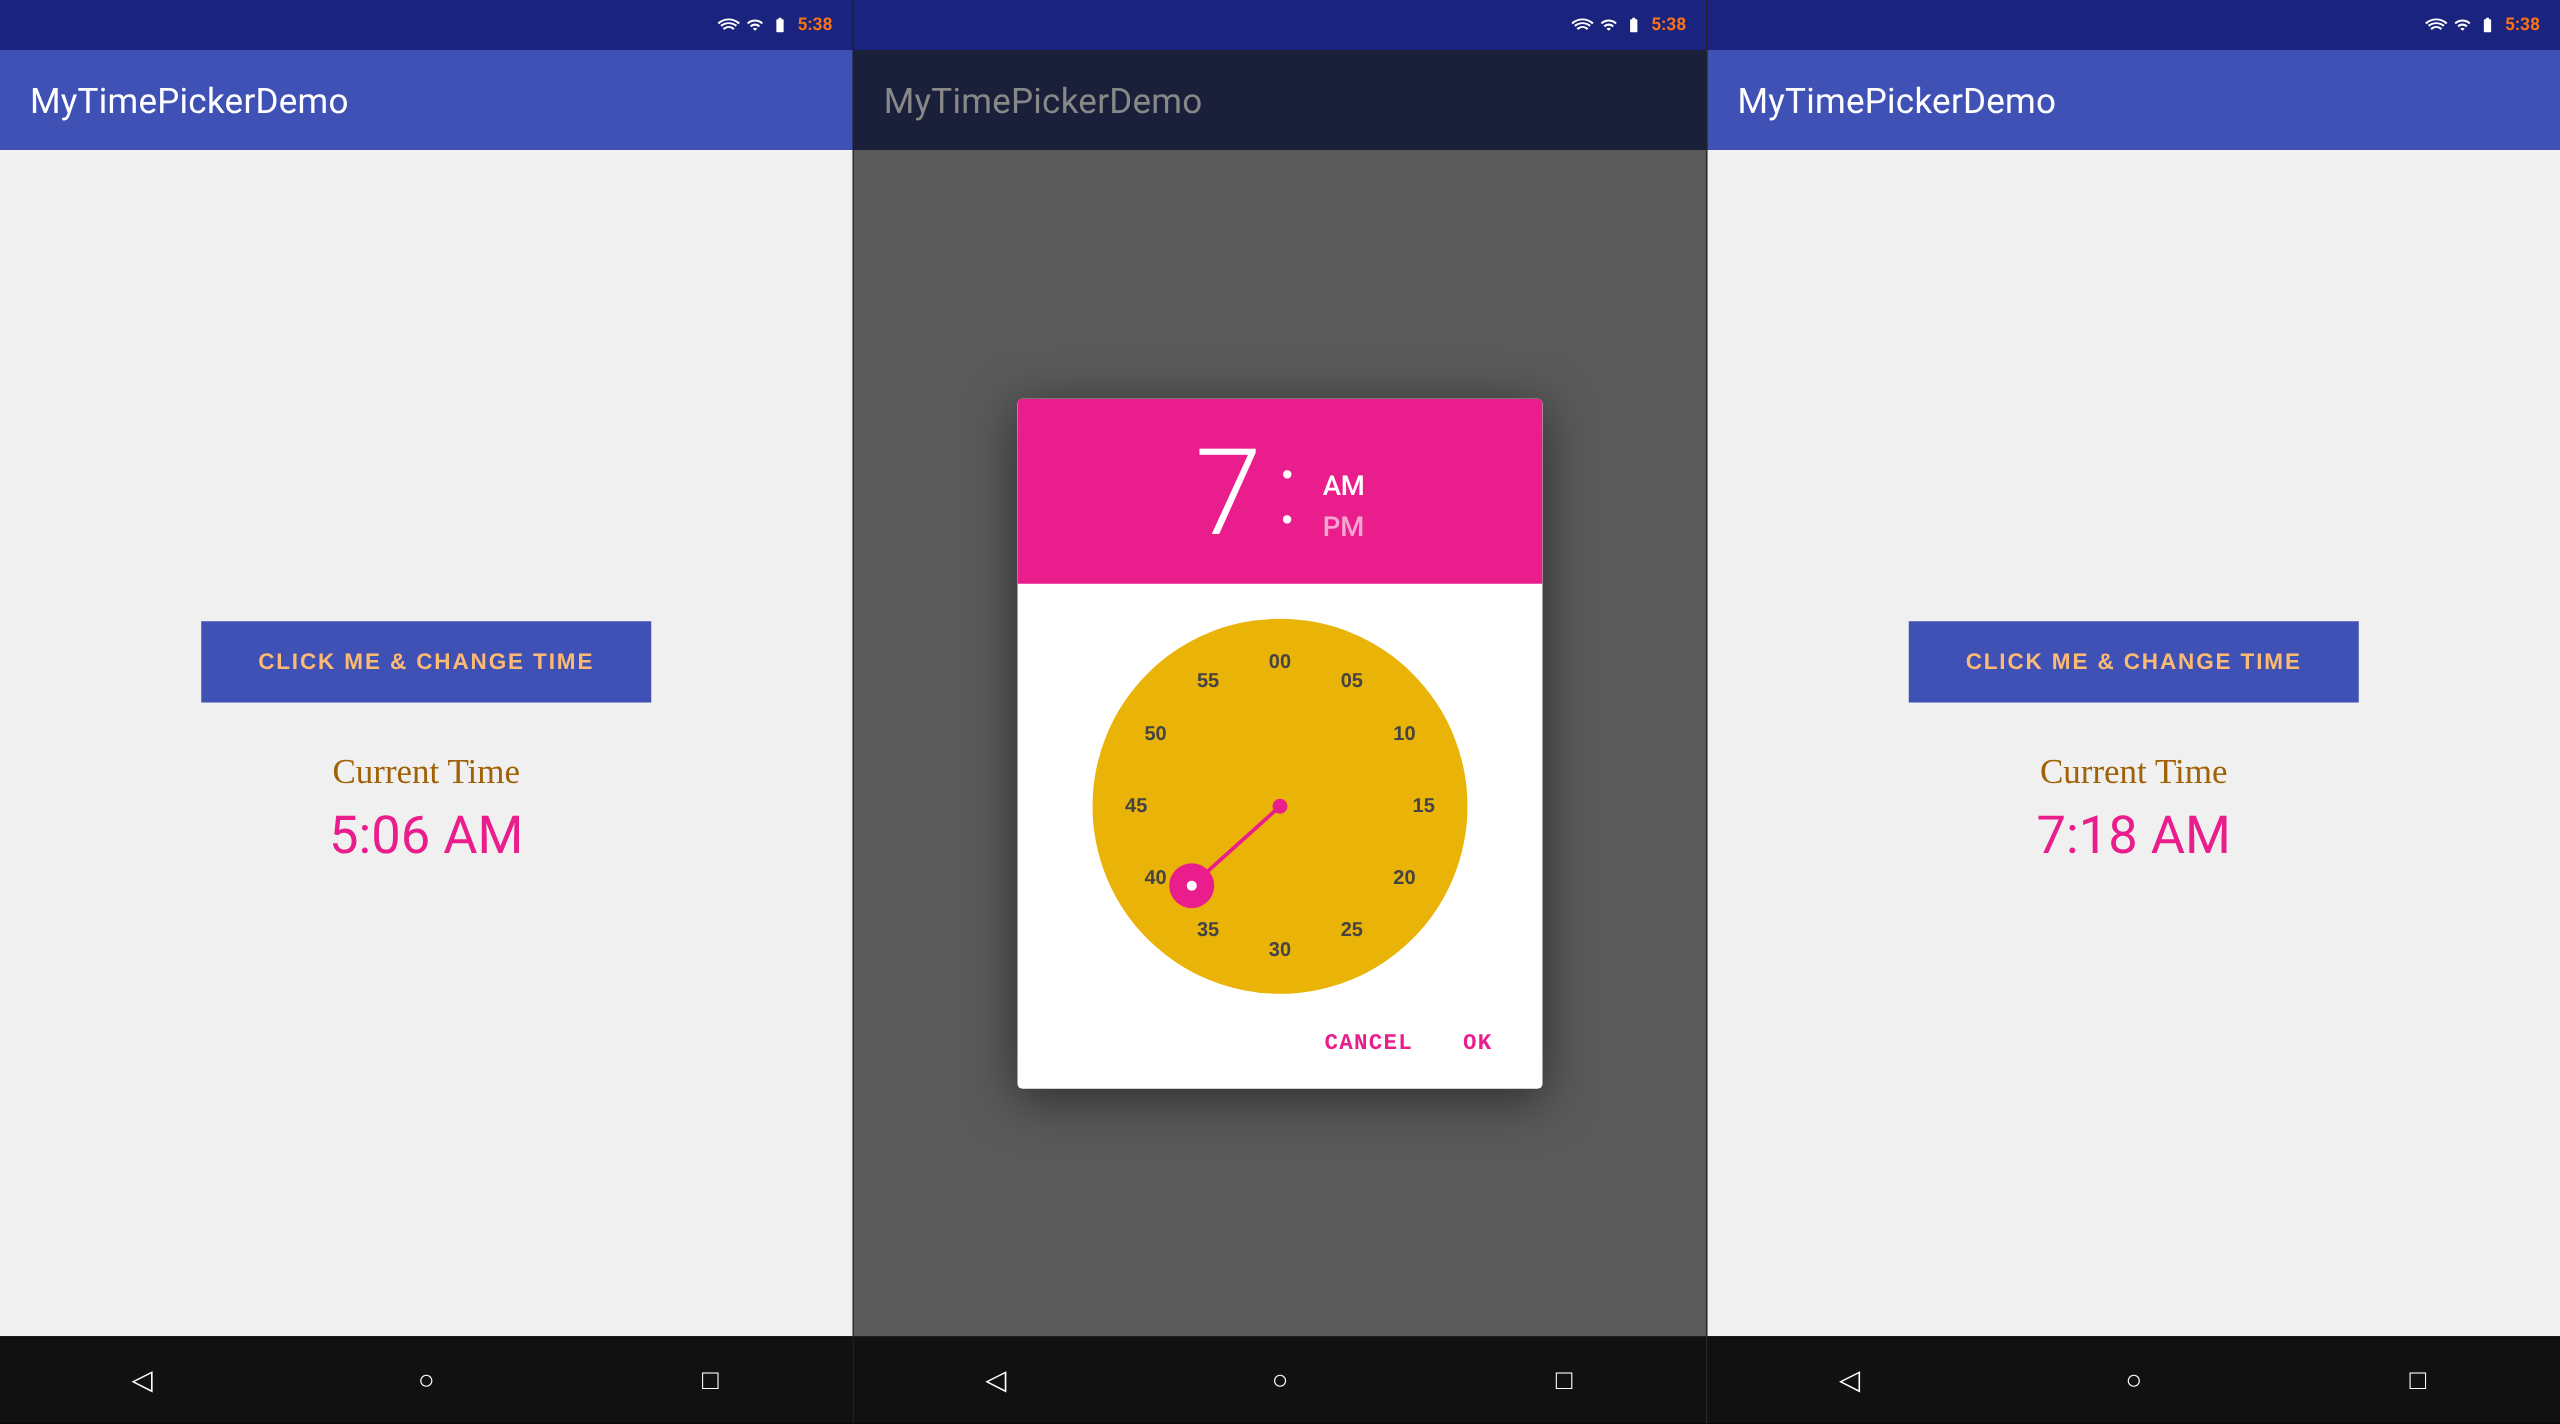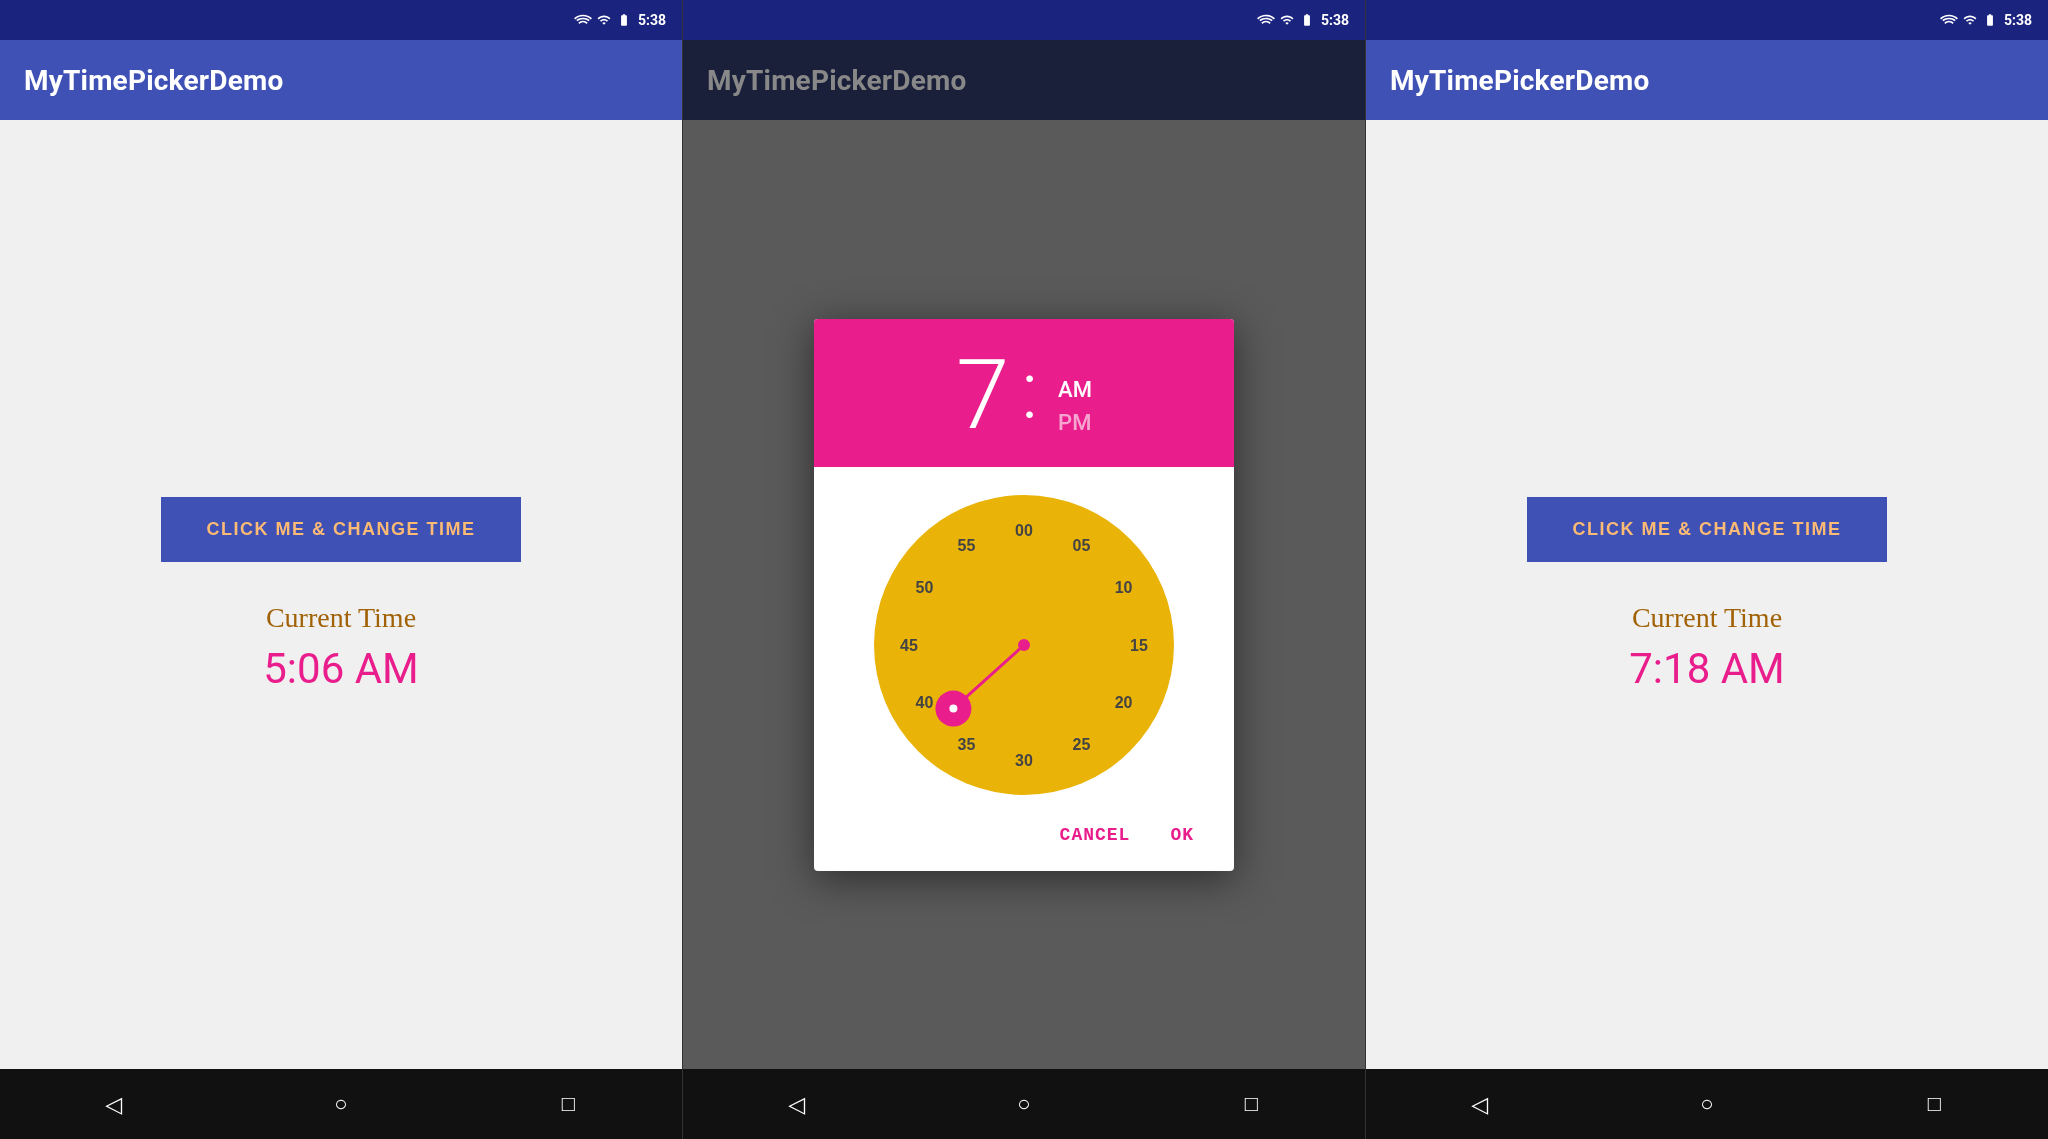--- a/index.html
+++ b/index.html
@@ -33,37 +33,37 @@
     }
     .status-bar-icons {
       display: flex;
       align-items: center;
       gap: 5px;
       color: white;
       font-size: 14px;
       font-weight: bold;
     }
     .status-bar-time {
-      color: #ffffff;
+      color: #f97316;
       font-size: 14px;
       font-weight: bold;
     }
 
     
     .app-bar {
       height: 80px;
       background: #3f51b5;
       display: flex;
       align-items: center;
       padding: 0 24px;
     }
     .app-bar-title {
       color: white;
       font-size: 28px;
-      font-weight: 700;
+      font-weight: 400;
       letter-spacing: 0.2px;
     }
 
     
     .panel-middle .app-bar {
       background: #1a1f3a;
     }
     .panel-middle .app-bar-title {
       color: #888;
       font-size: 28px;

